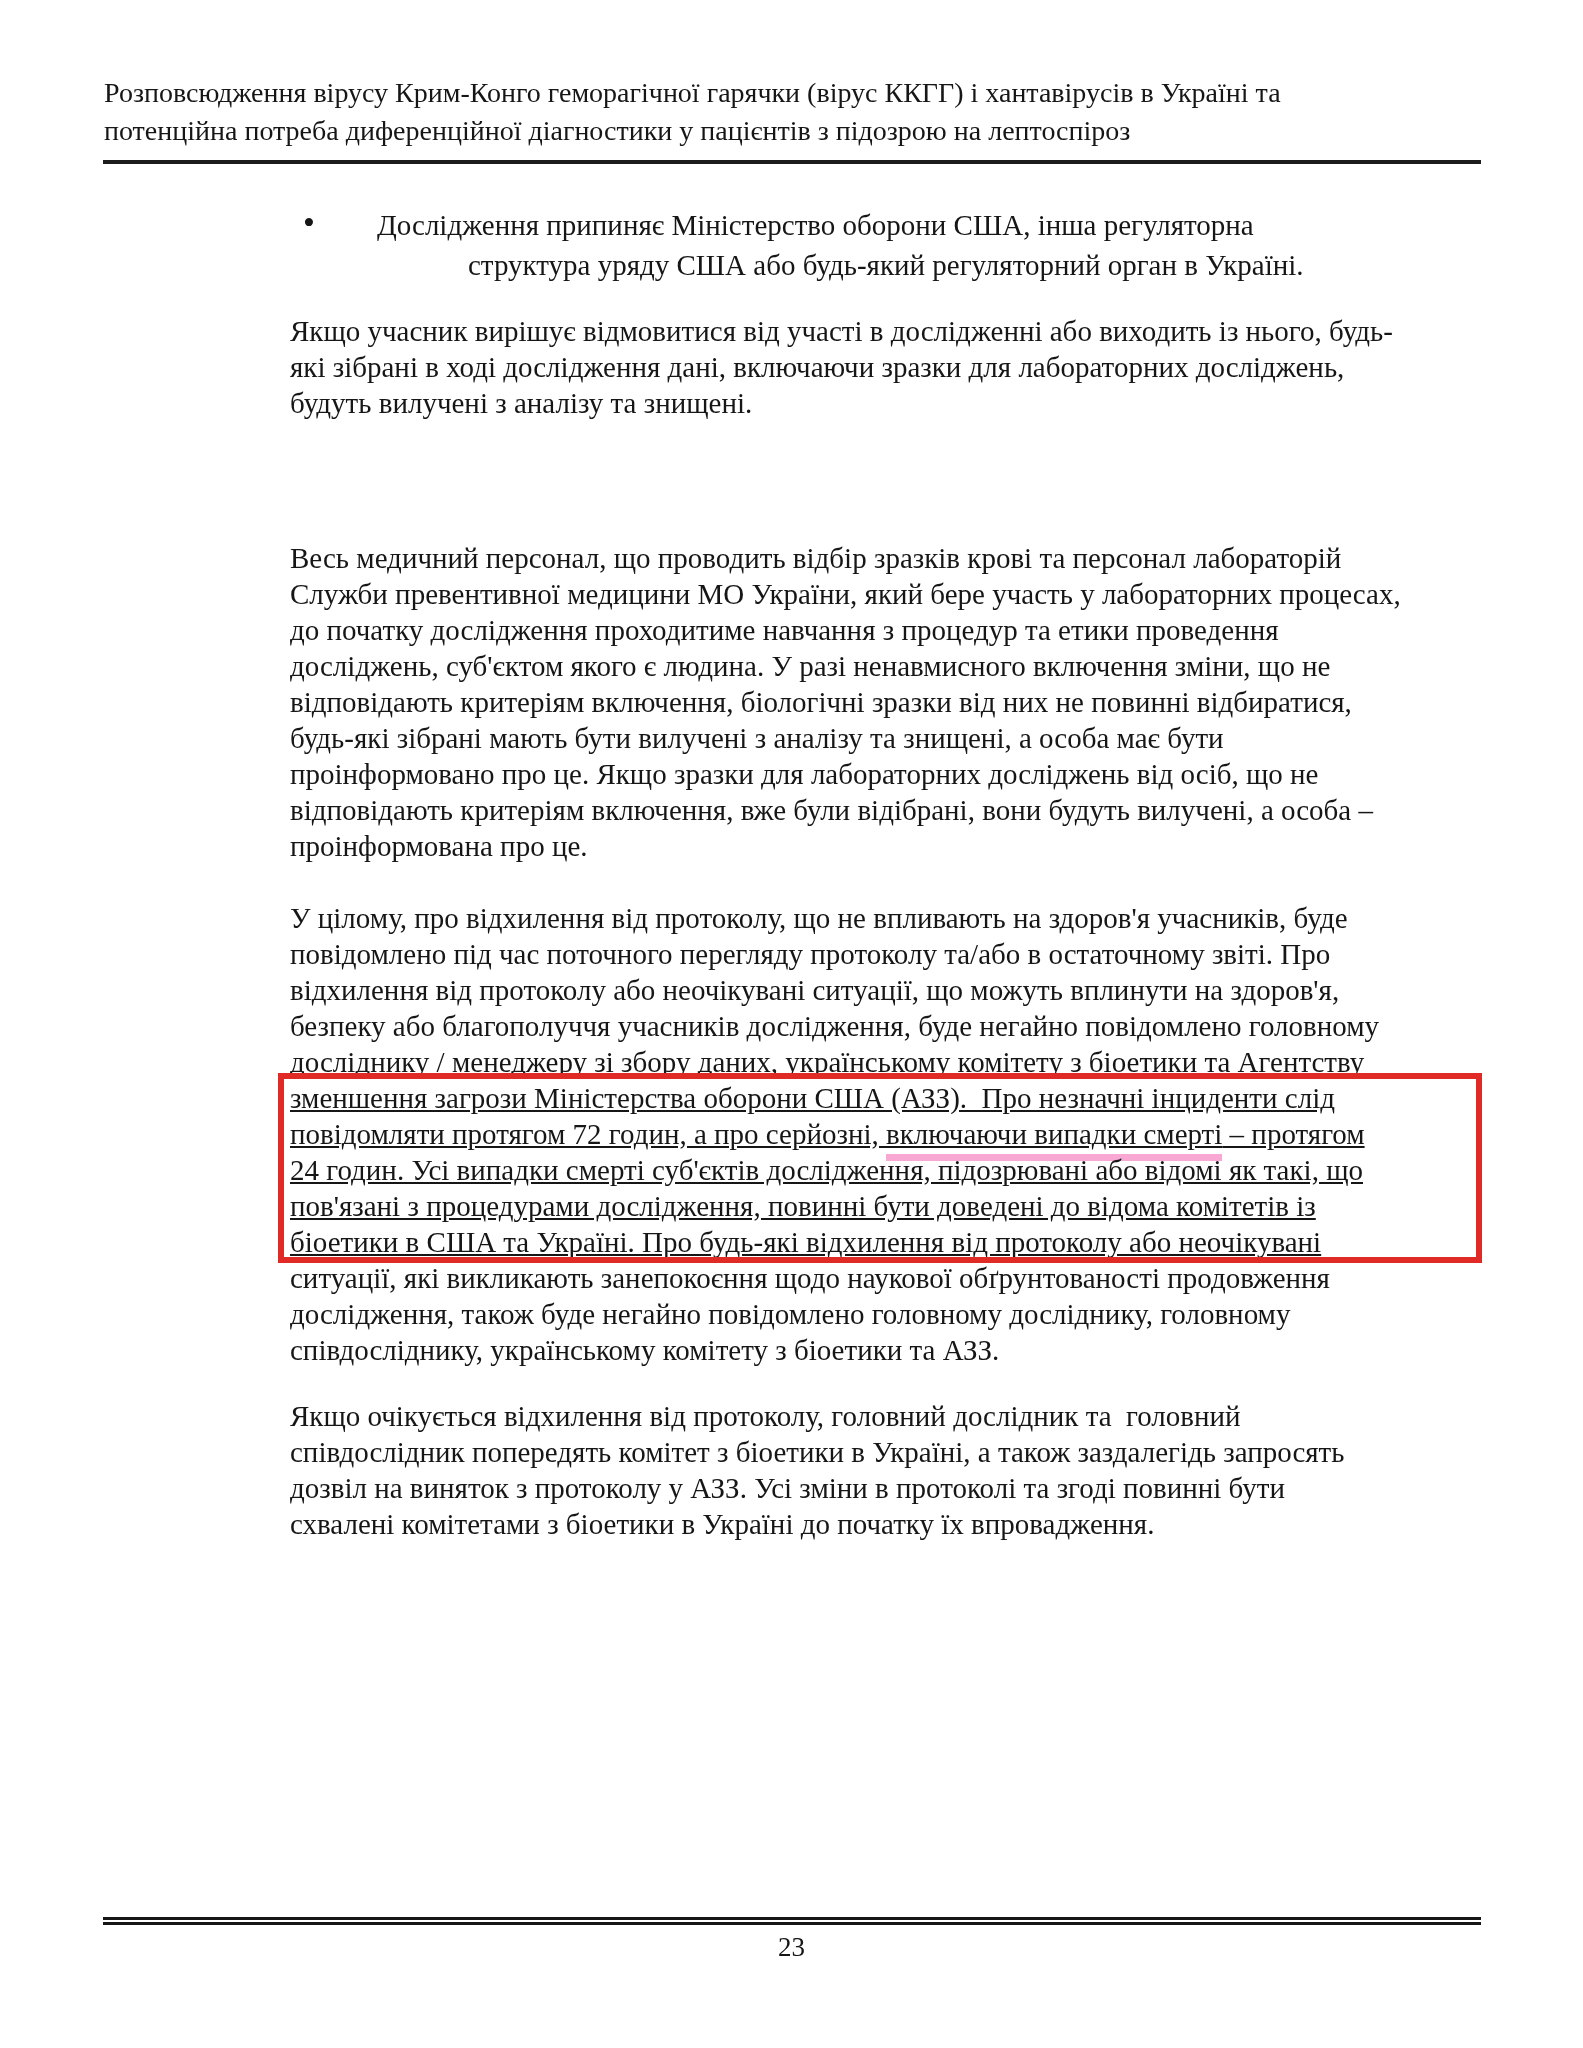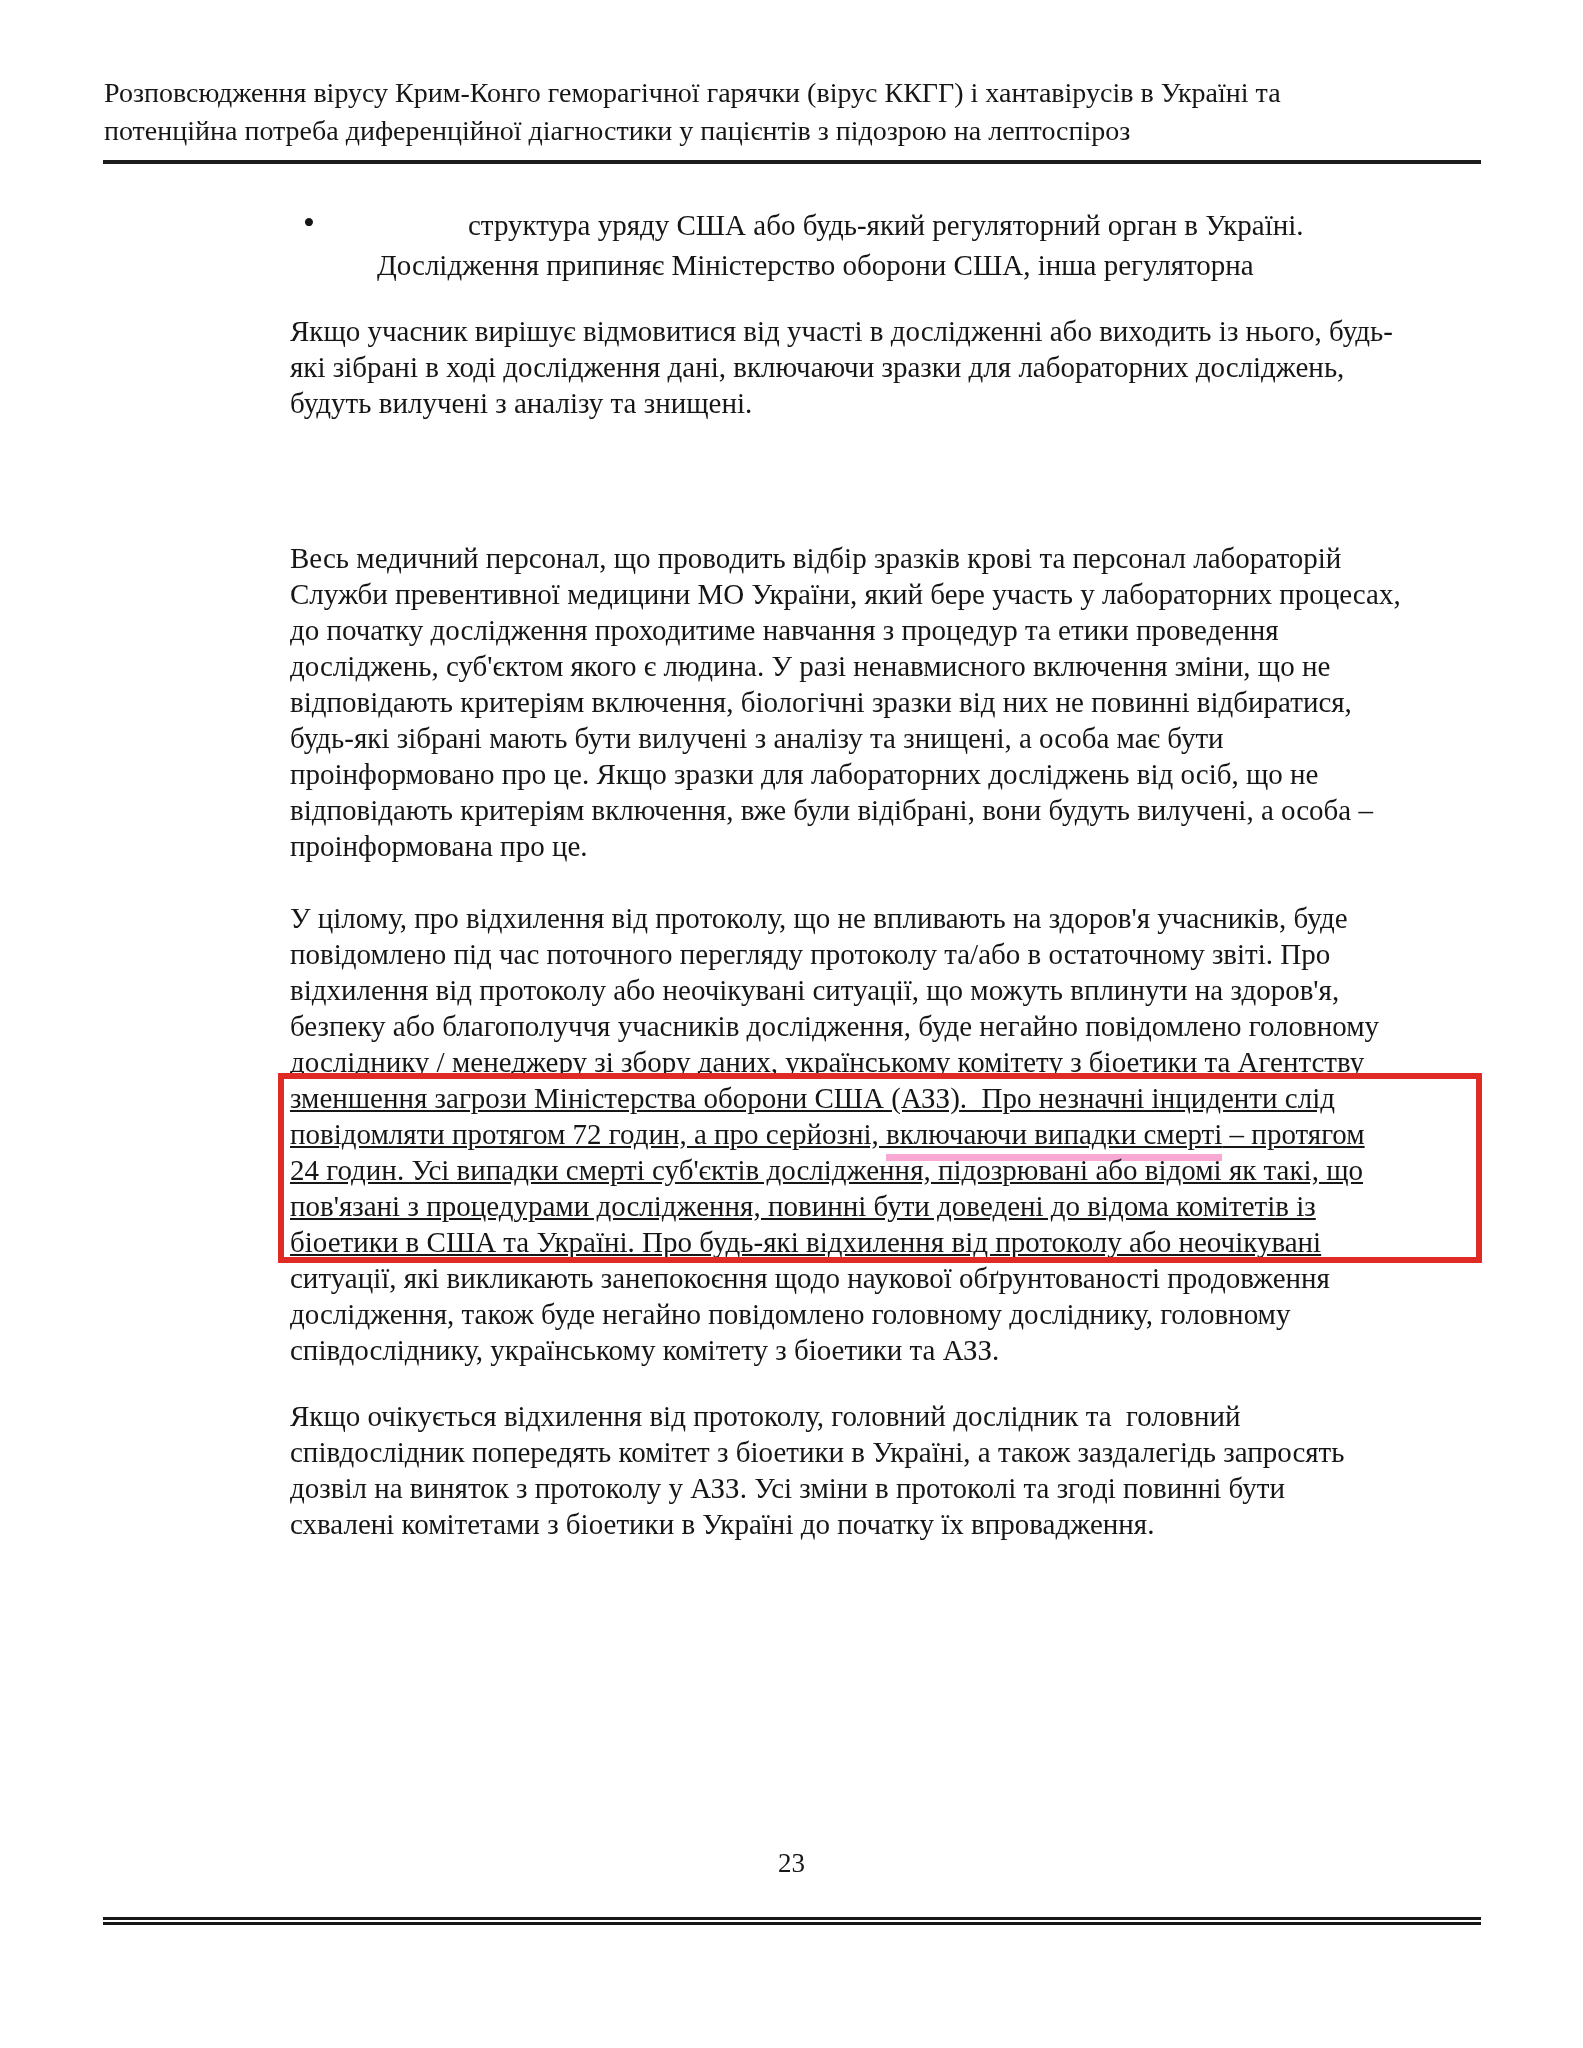--- a/index.html
+++ b/index.html
@@ -61,39 +61,39 @@
     padding-bottom:4px;
   }
   
   .footer-rule{
     position:absolute;left:103px;top:1917px;width:1378px;height:2px;
     border-top:3px solid #161616;
     border-bottom:3px solid #161616;
     background:#ffffff;
   }
   .page-number{
-    position:absolute;left:0;top:1848px;width:1583px;
+    position:absolute;left:0;top:1932px;width:1583px;
     text-align:center;font-size:27px;
   }
 </style>
 </head>
 <body>
 
 <div class="page">
 
   <div class="doc-header">
     <div class="line">Розповсюдження вірусу Крим-Конго геморагічної гарячки (вірус ККГГ) і хантавірусів в Україні та</div>
     <div class="line">потенційна потреба диференційної діагностики у пацієнтів з підозрою на лептоспіроз</div>
   </div>
   <div class="header-rule"></div>
 
   <div class="bullet-item">
     <span class="bullet-dot">•</span>
+    <div class="line">Дослідження припиняє Міністерство оборони США, інша регуляторна</div>
     <div class="line bullet-line2">структура уряду США або будь-який регуляторний орган в Україні.</div>
-    <div class="line">Дослідження припиняє Міністерство оборони США, інша регуляторна</div>
   </div>
 
   <div class="par par-withdraw">
     <div class="line">Якщо учасник вирішує відмовитися від участі в дослідженні або виходить із нього, будь-</div>
     <div class="line">які зібрані в ході дослідження дані, включаючи зразки для лабораторних досліджень,</div>
     <div class="line">будуть вилучені з аналізу та знищені.</div>
   </div>
 
 
   <div class="par par-training">

